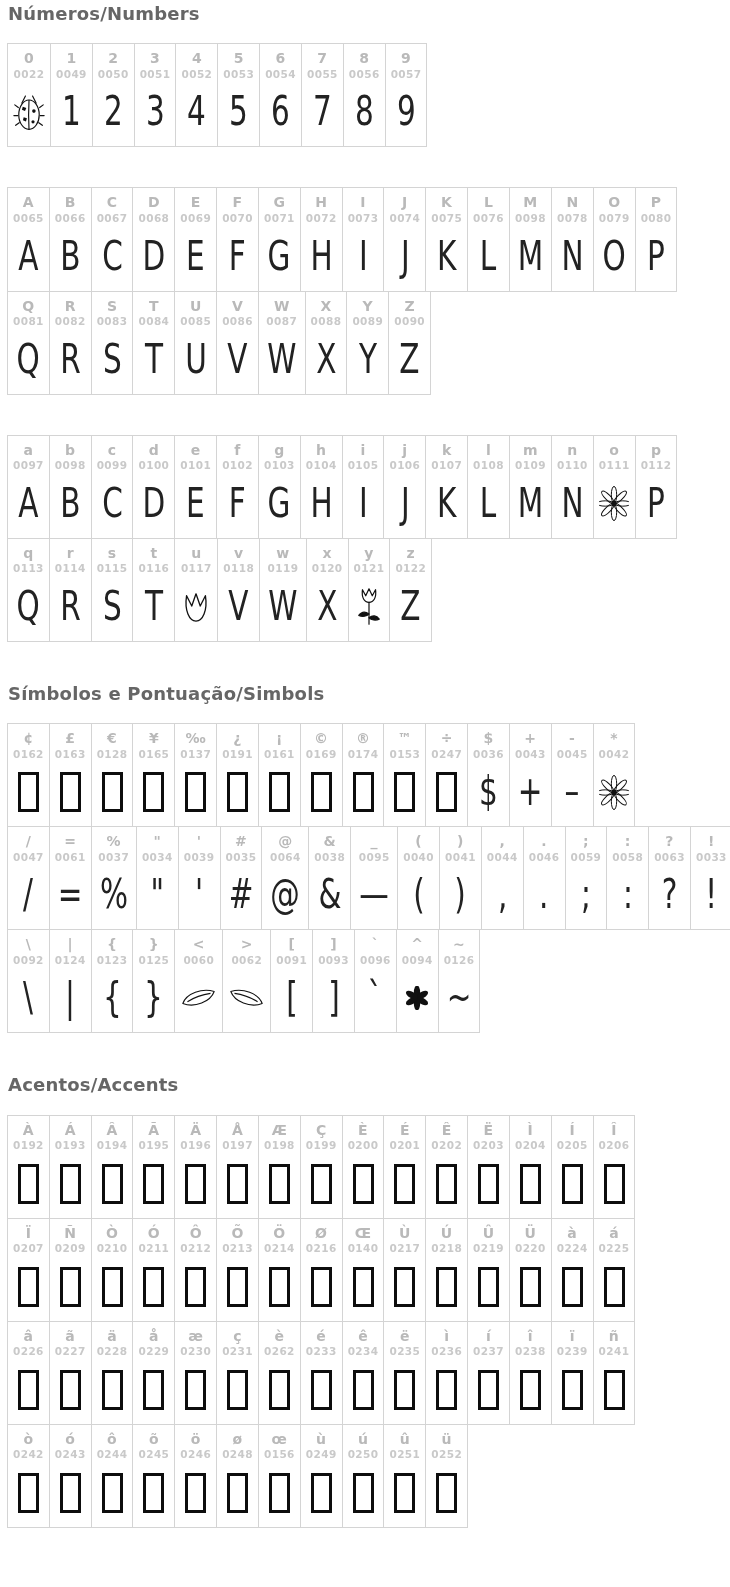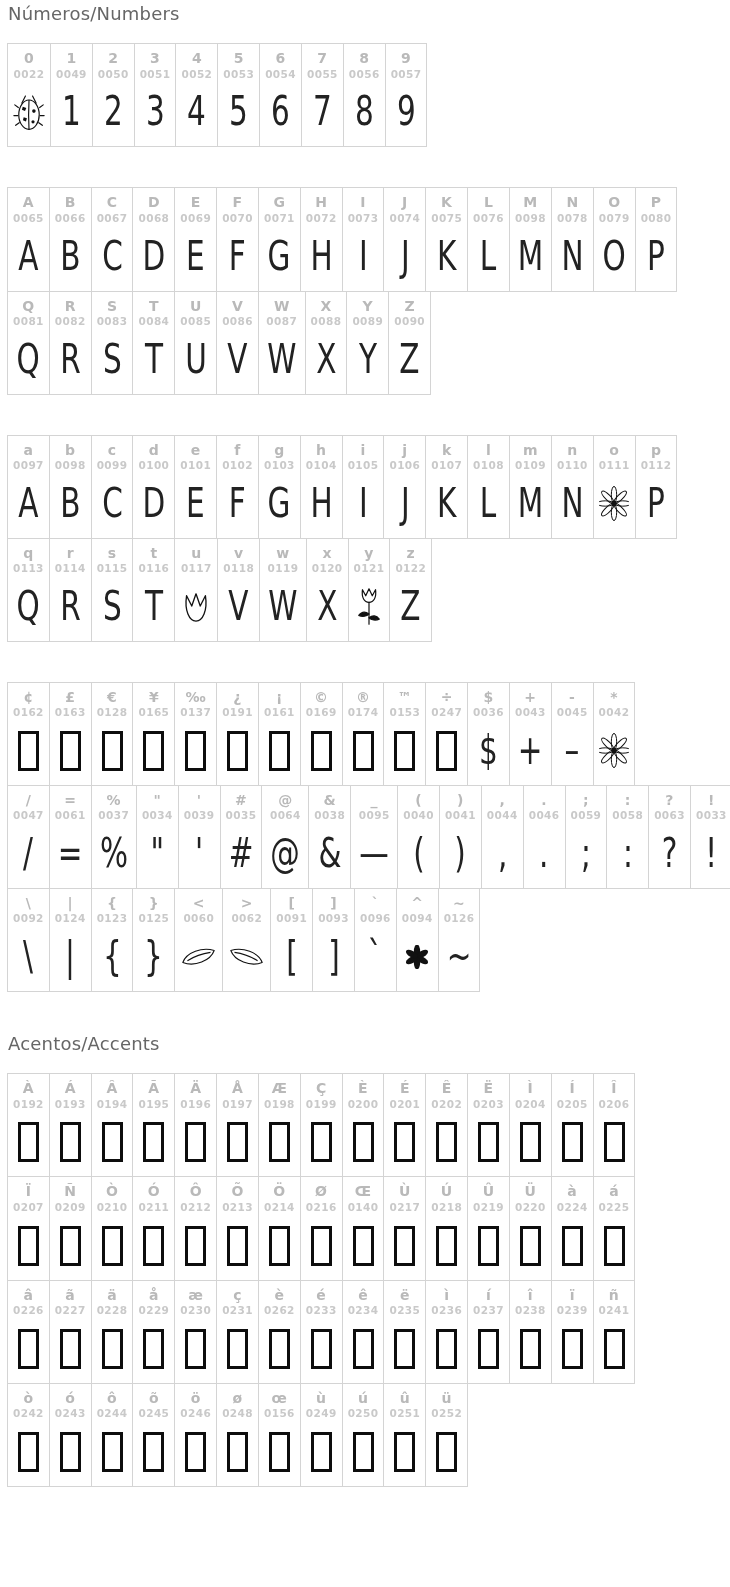--- a/index.html
+++ b/index.html
@@ -1,20 +1,20 @@
 <!DOCTYPE html>
 <html><head>
 <meta charset="utf-8">
 <style>
   html,body{margin:0;padding:0;background:#ffffff;}
   body{width:730px;font-family:"DejaVu Sans","Liberation Sans",sans-serif;}
   .page{padding:2px 0 28px 7px;}
   .section{margin:0 0 40px 0;}
   .section-title{
-    font-size:18px;font-weight:400;color:#666;margin:0 0 18px 1px;
+    font-size:18px;font-weight:700;color:#666;margin:0 0 18px 1px;
     letter-spacing:.2px;line-height:1.3;
   }
   .glyph-row{
     display:flex;width:max-content;background:#fff;
     border:1px solid #d4d4d4;margin-top:-1px;
   }
   .glyph-row:first-of-type{margin-top:0;}
   .glyph-cell{
     display:flex;flex-direction:column;align-items:center;
     border-right:1px solid #d4d4d4;padding:7px 5px 6px;min-width:29px;
@@ -556,20 +556,21 @@
           <div class="glyph-cell">
             <div class="cell-char">z</div>
             <div class="cell-code">0122</div>
             <div class="cell-glyph">
               <span class="g-char">Z</span>
             </div>
           </div>
         </div>
       </section>
       <section class="section">
+        <h2 class="section-title">Símbolos e Pontuação/Simbols</h2>
         <div class="glyph-row">
           <div class="glyph-cell">
             <div class="cell-char">¢</div>
             <div class="cell-code">0162</div>
             <div class="cell-glyph">
               <div class="g-notdef"></div>
             </div>
           </div>
           <div class="glyph-cell">
             <div class="cell-char">£</div>

